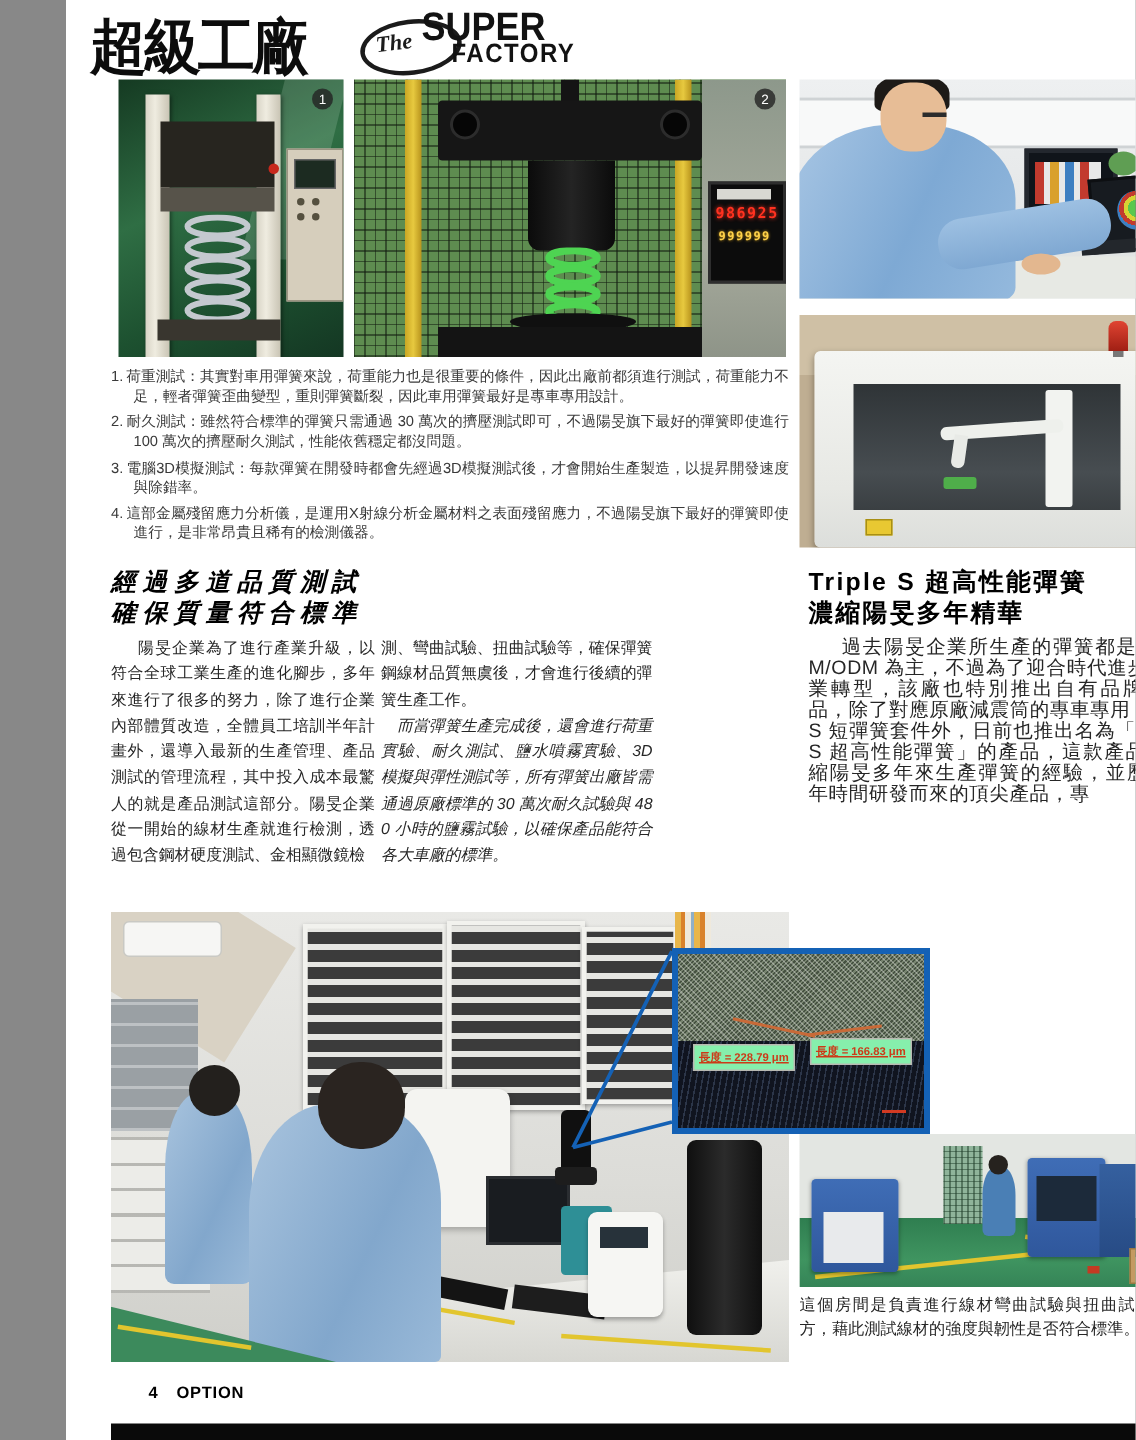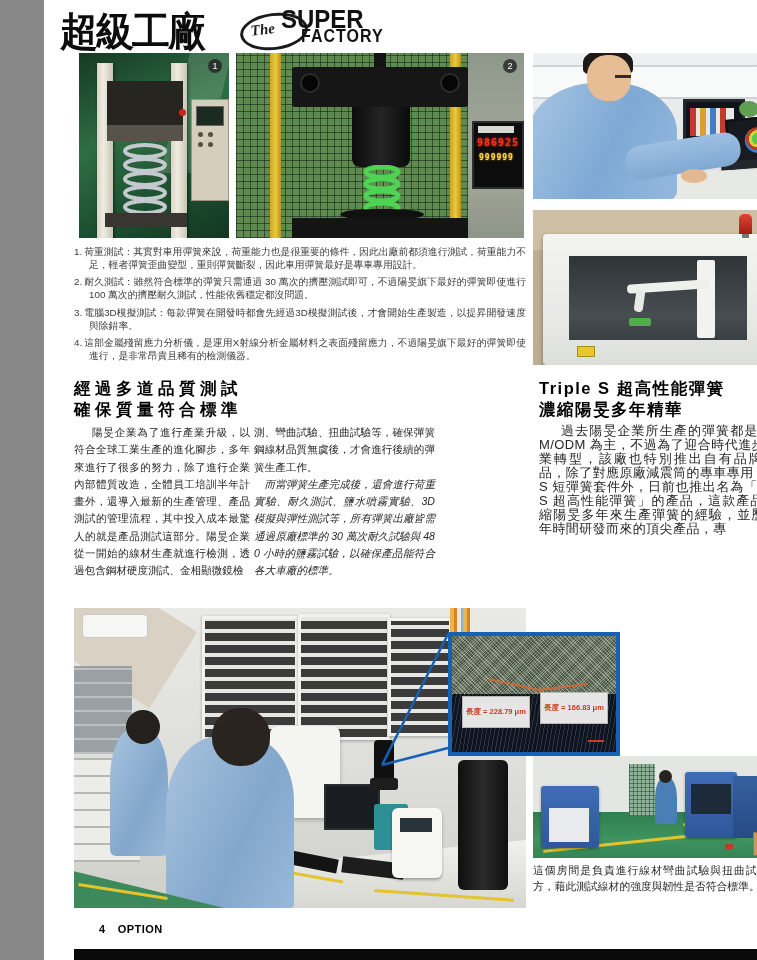--- a/index.html
+++ b/index.html
@@ -81,21 +81,21 @@
 7;}
   .p4-beacon{left:206px;top:4px;width:13px;height:20px;background:linear-gradient(180deg,#e04432,#a01f14);border-radius:5px 5px 0 0;}
   .p4-beacon-stem{left:209px;top:22px;width:7px;height:6px;background:#777;}
   .p4-warn{left:34px;top:112px;width:16px;height:9px;background:#e8c832;border:1px solid #a88f14;}
   
   #captions{left:30px;top:245px;width:452px;font-size:9.8px;line-height:1.34;color:#3a3a3a;}
   .cap-item{padding-left:15px;text-indent:-15px;margin-bottom:4px;text-align:justify;}
   .cap-num{margin-right:2px;}
   
   .art-head{font-size:16.5px;font-weight:800;color:#000;line-height:1.3;letter-spacing:4.5px;}
-  #head-left{left:30px;top:378px;width:230px;}
+  #head-left{left:30px;top:378px;width:230px;font-style:italic;}
   #head-right{left:495px;top:378px;width:256px;letter-spacing:1.5px;}
   .artcol{font-size:10.6px;line-height:17.3px;color:#262626;text-align:justify;word-break:break-all;}
   #col1{left:30px;top:424px;width:176px;}
   #col2{left:210px;top:424px;width:181px;}
   #col3{left:495px;top:424px;width:253px;font-size:13px;line-height:14px;letter-spacing:.4px;}
   .artcol p{margin:0;}
   .ind{text-indent:1.7em;}
   .ind1{text-indent:1em;font-style:italic;}
   
   #bigphoto{left:30px;top:608px;width:452px;height:300px;background:linear-gradient(180deg,#e9e9e6,#dcdcd8 60%,#cfcfca);}
@@ -130,21 +130,21 @@
   .bp-floor-y{left:4px;top:282px;width:90px;height:3px;background:#e2c52e;transform:rotate(9deg);}
   
   #inset{left:404px;top:632px;width:164px;height:116px;border:4px solid #1461b5;background:#10141f;z-index:5;}
   .in-top{left:0;top:0;width:164px;height:58px;background:#77846f;
      background-image:repeating-linear-gradient(45deg,rgba(255,255,255,.3) 0 1px,transparent 1px 3px),
                       repeating-linear-gradient(-45deg,rgba(10,20,10,.45) 0 1px,transparent 1px 2px);}
   .in-bot{left:0;top:58px;width:164px;height:58px;background:#10141f;
      background-image:repeating-linear-gradient(100deg,rgba(96,116,150,.35) 0 1px,transparent 1px 4px);}
   .in-vline{left:36px;top:48px;width:56px;height:2px;background:#c96a38;transform:rotate(12deg);}
   .in-vline2{left:86px;top:50px;width:50px;height:2px;background:#c96a38;transform:rotate(-7deg);}
-  .in-label{position:absolute;background:#e5e5e5;border:1px solid #b9b9b2;color:#cc3a18;font-size:7.5px;font-weight:bold;padding:10px 3px;white-space:nowrap;}
+  .in-label{position:absolute;background:#86efac;border:1px solid #b9b9b2;color:#cc3a18;font-size:7.5px;font-weight:bold;padding:3px 3px;white-space:nowrap;text-decoration:underline;}
   .in-l1{left:10px;top:60px;}
   .in-l2{left:88px;top:56px;}
   .in-scale{left:136px;top:104px;width:16px;height:2px;background:#d23a22;}
   
   #callout{left:330px;top:618px;width:90px;height:160px;z-index:4;}
   
   #side-caption{left:575px;top:600px;width:173px;font-size:11.3px;line-height:17.8px;color:#262626;text-align:justify;word-break:break-all;}
   
   #photo5{left:489px;top:756px;width:259px;height:102px;background:linear-gradient(180deg,#e3e6e2 0 55%,#d8dcd6 55%);}
   .p5-floor{left:0;top:56px;width:259px;height:46px;background:linear-gradient(180deg,#2f7e50,#3f9460 60%,#358457);}

